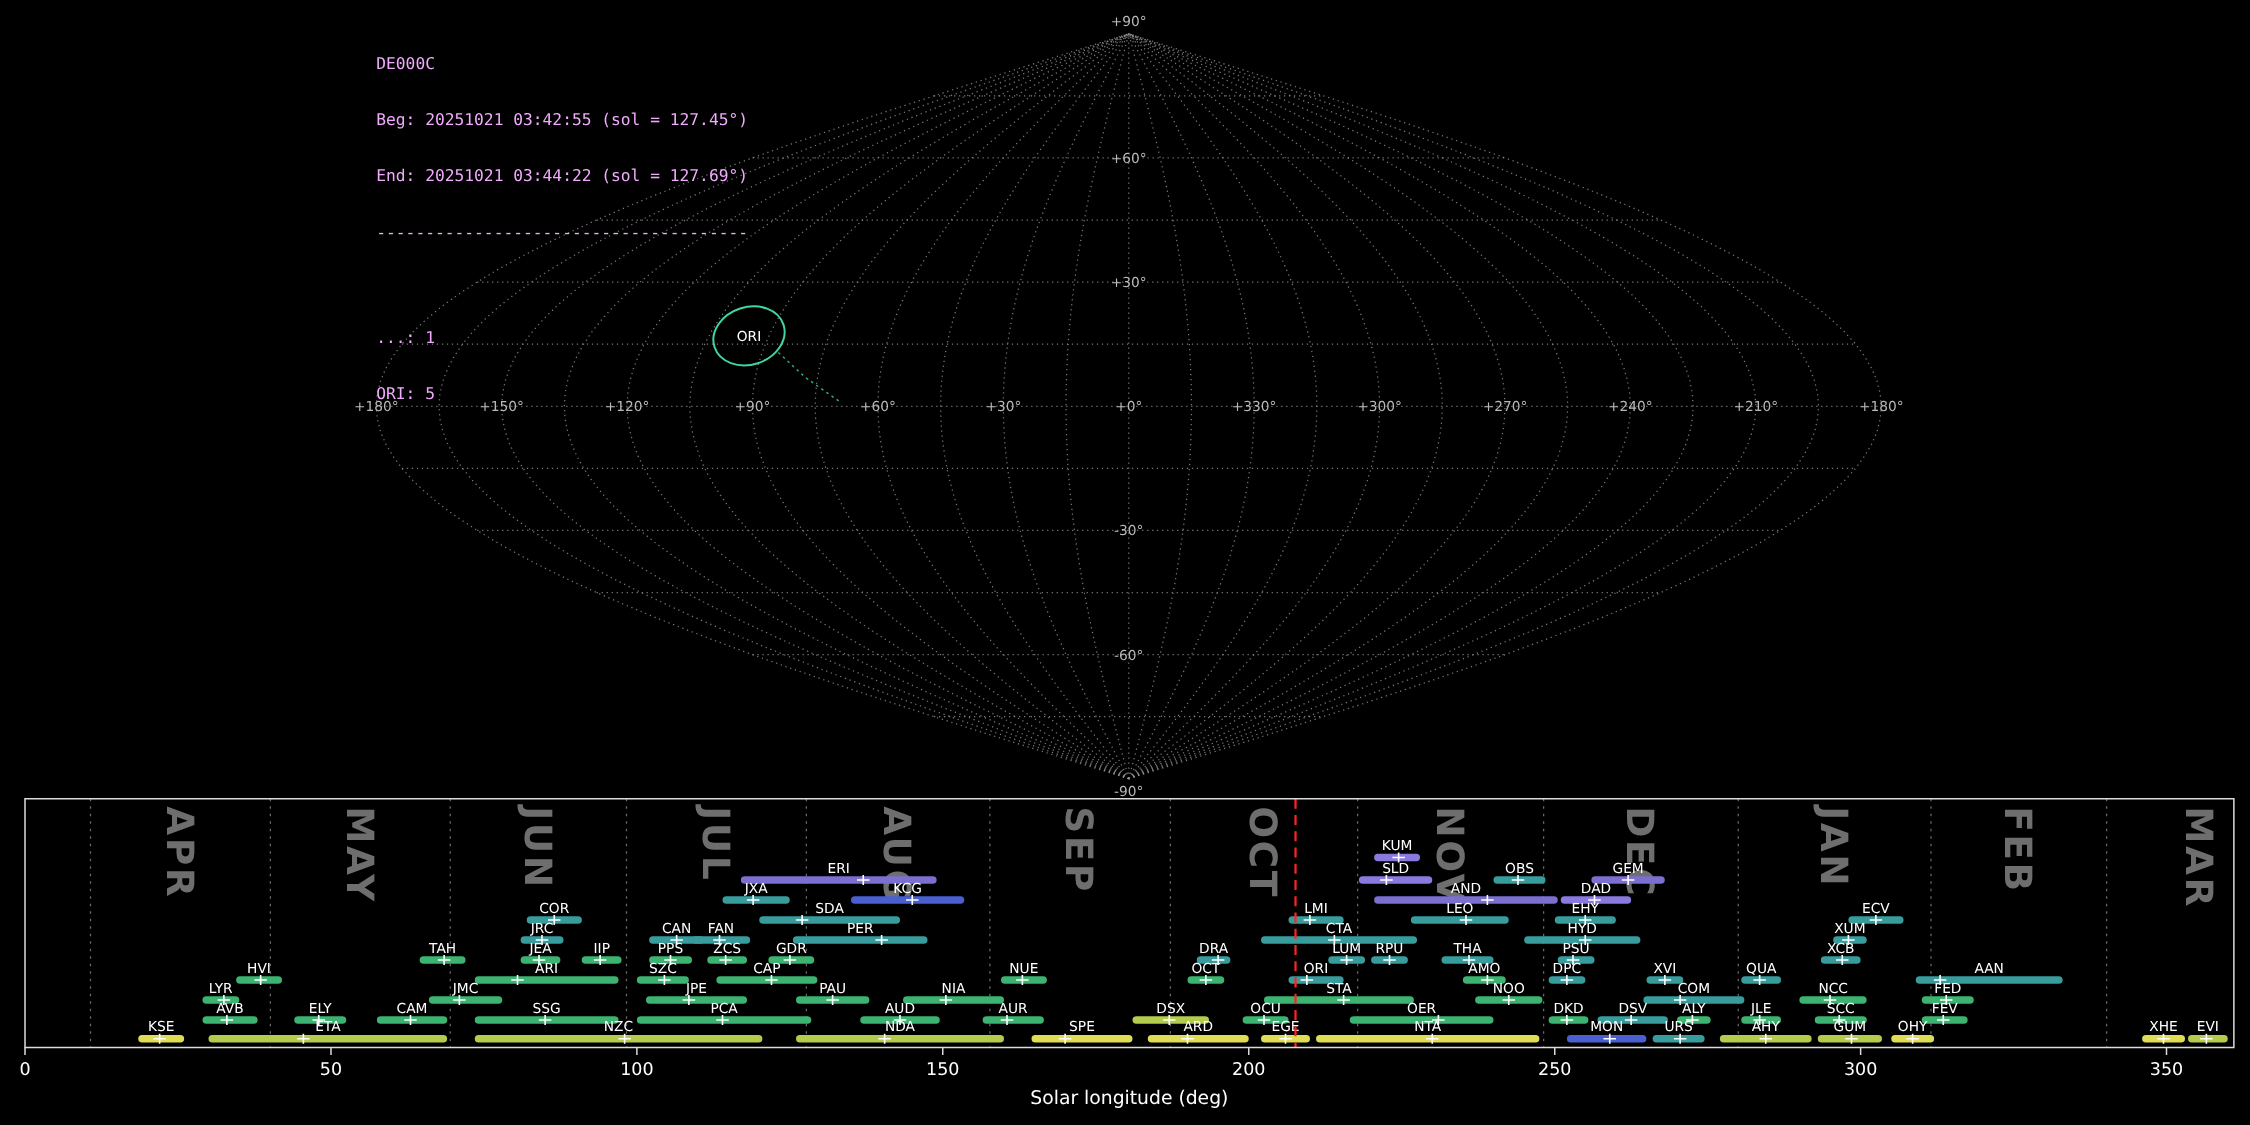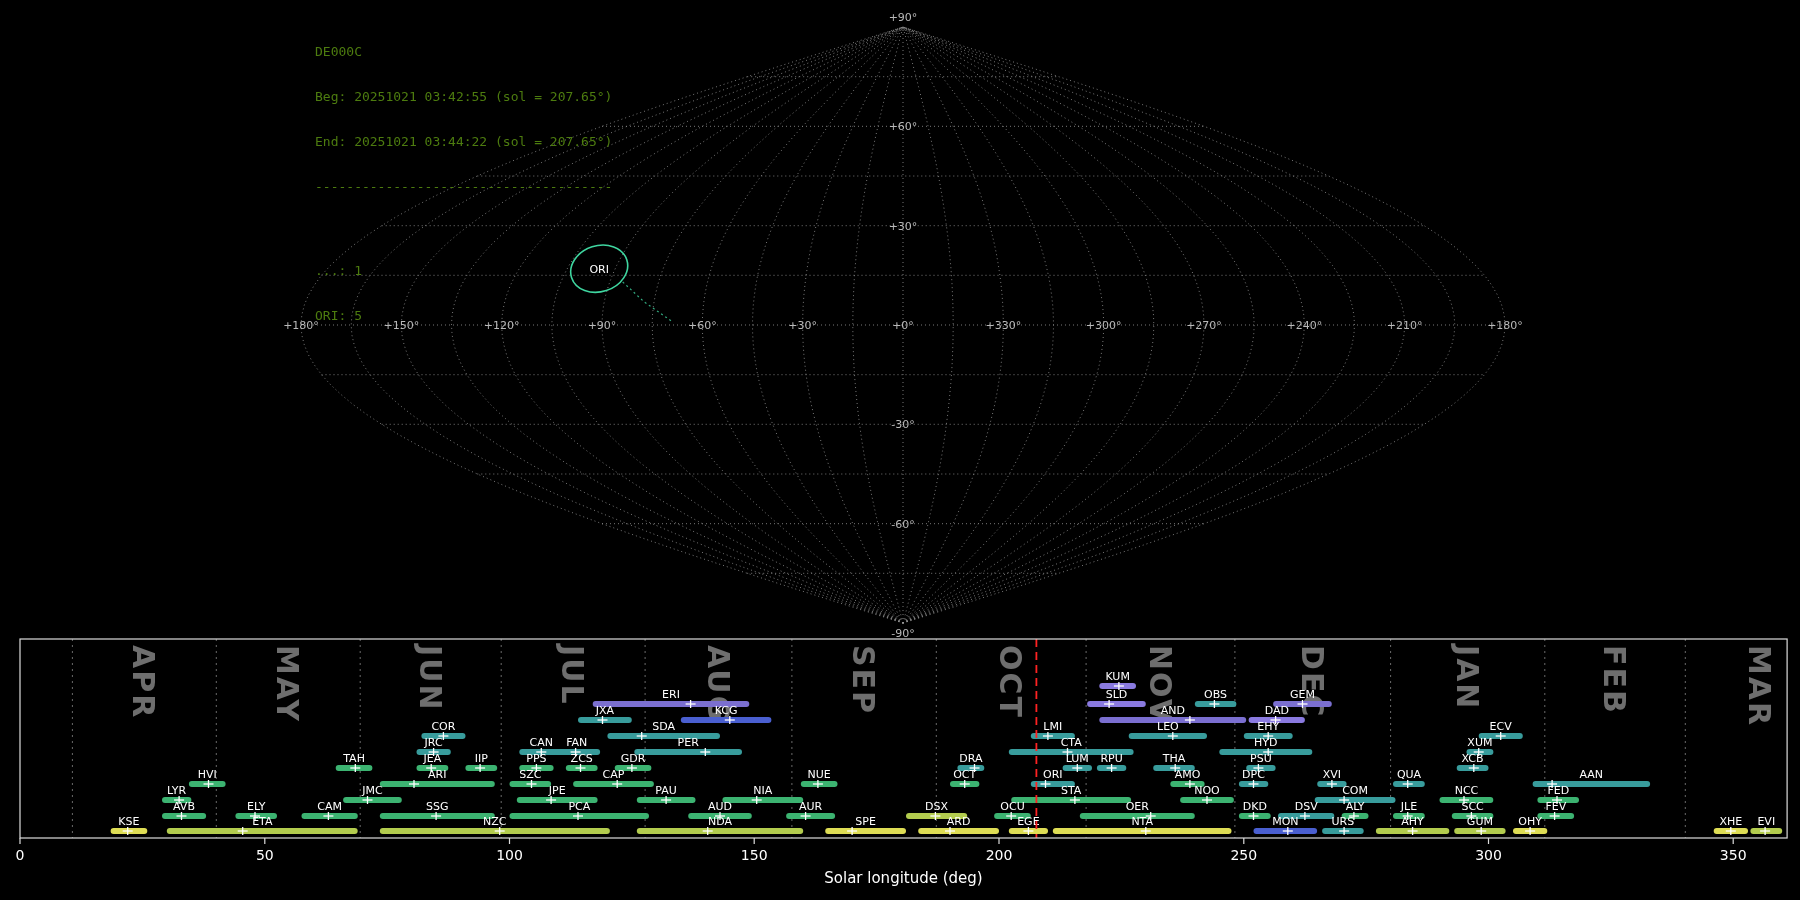--- a/index.html
+++ b/index.html
@@ -1,20 +1,20 @@
 <!DOCTYPE html>
 <html><head>
 <meta charset="utf-8">
 <style>
   *{margin:0;padding:0;box-sizing:border-box}
   html,body{background:#000;width:1800px;height:900px;overflow:hidden}
   #screen{position:relative;width:1800px;height:900px;background:#000;}
   #sky-svg{position:absolute;left:0;top:0;}
   #timeline-svg{position:absolute;left:0;top:632px;}
-  #info{position:absolute;left:315px;top:14px;color:#4d7c0f;
+  #info{position:absolute;left:301px;top:14px;color:#f0abfc;
         font:13px "DejaVu Sans Mono","Liberation Mono",monospace;
         line-height:15px;white-space:pre;}
   #info .gap{height:9px;}
   svg text{font-family:"DejaVu Sans","Liberation Sans",sans-serif;}
 </style>
 </head>
 <body>
 
 <div id="screen">
 
@@ -74,22 +74,22 @@
       <text x="903" y="428.3" fill="#b9b9b9" font-size="11" text-anchor="middle">-30°</text>
       <text x="903" y="527.7" fill="#b9b9b9" font-size="11" text-anchor="middle">-60°</text>
       <text x="903" y="637.0" fill="#b9b9b9" font-size="11" text-anchor="middle">-90°</text>
       <ellipse cx="599.2" cy="268.7" rx="29" ry="23" fill="none" stroke="#3fd6a0" stroke-width="1.6" transform="rotate(-18 599.1607278137444 268.7111111111111)"></ellipse>
       <text x="599.2" y="272.7" fill="#ffffff" font-size="11" text-anchor="middle">ORI</text>
       <path d="M622.7 282.0L644.1 301.8L672.3 321.7" fill="none" stroke="#3fd6a0" stroke-width="1.2" stroke-dasharray="2 3" opacity="0.8"></path>
     </svg>
 
   <div id="info">
     <div>DE000C</div>
-    <div>Beg: 20251021 03:42:55 (sol = 207.65°)</div>
-    <div>End: 20251021 03:44:22 (sol = 207.65°)</div>
+    <div>Beg: 20251021 03:42:55 (sol = 127.45°)</div>
+    <div>End: 20251021 03:44:22 (sol = 127.69°)</div>
     <div>--------------------------------------</div>
     <div class="gap"></div>
     <div>...: 1</div>
     <div>ORI: 5</div>
   </div>
 
   <svg id="timeline-svg" width="1800" height="262" viewBox="0 0 1800 262">
       <line x1="72.4" y1="7" x2="72.4" y2="206" stroke="#6a6a6a" stroke-width="1" stroke-dasharray="2 4"></line>
       <text x="133.3" y="13" fill="#6e6e6e" font-size="30" font-weight="bold" letter-spacing="2" text-anchor="start" transform="rotate(90 133.3 13)">APR</text>
       <line x1="216.3" y1="7" x2="216.3" y2="206" stroke="#6a6a6a" stroke-width="1" stroke-dasharray="2 4"></line>

